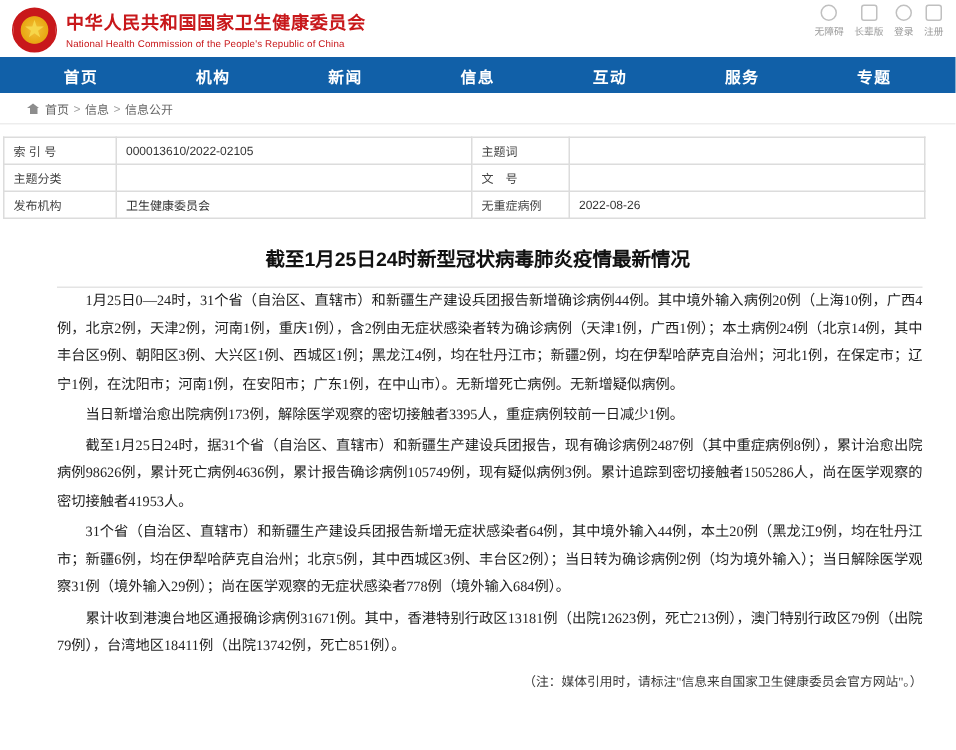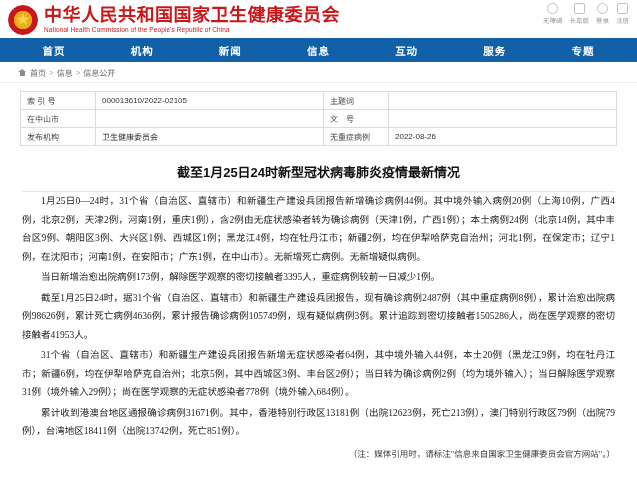--- a/index.html
+++ b/index.html
@@ -53,21 +53,21 @@
   }
   .header-titles {
     display: flex;
     flex-direction: column;
     justify-content: center;
     flex: 1 1 auto;
     min-width: 0;
   }
   .title-cn {
     color: #c8181b;
-    font-size: 18px;
+    font-size: 12px;
     font-weight: bold;
     letter-spacing: 0.5px;
     line-height: 19px;
     white-space: nowrap;
     font-family: "Liberation Serif", serif;
   }
   .title-en {
     color: #c8181b;
     font-size: 6.5px;
     line-height: 9px;
@@ -148,21 +148,21 @@
   .home-ico:after {
     content: "";
     position: absolute;
     left: 1.5px; top: 4px;
     width: 5px; height: 3.5px;
     background: #8d8d8d;
   }
   .crumb-sep { color: #9e9e9e; }
   
   .meta-wrap {
-    padding: 8px 20px 0 20px;
+    padding: 8px 20px 0 2px;
   }
   table.meta {
     width: 100%;
     border-collapse: collapse;
     font-size: 8px;
     color: #333;
     table-layout: fixed;
   }
   table.meta td {
     border: 1px solid #dcdcdc;
@@ -190,20 +190,21 @@
     font-family: "Liberation Sans", sans-serif;
   }
   .divider {
     width: 100%;
     height: 0;
     border-top: 1px solid #e4e4e4;
     margin: 10px 0 0 0;
   }
   .body-wrap {
     padding: 0 22px;
+    margin-left: 16px;
   }
   p.para {
     font-size: 9.5px;
     line-height: 18.5px;
     color: #232323;
     text-align: justify;
     text-indent: 2em;
     margin: 0 0 2px 0;
     font-family: "Liberation Serif", serif;
   }
@@ -269,21 +270,21 @@
   <div class="meta-wrap">
     <table class="meta">
       <tbody>
           <tr>
         <td class="lbl">索 引 号</td>
         <td class="val">000013610/2022-02105</td>
         <td class="lbl lbl2">主题词</td>
         <td class="val"></td>
       </tr>
       <tr>
-        <td class="lbl">在中山市</td>
+        <td class="lbl">主题分类</td>
         <td class="val"></td>
         <td class="lbl lbl2">文　号</td>
         <td class="val"></td>
       </tr>
       <tr>
         <td class="lbl">发布机构</td>
         <td class="val">卫生健康委员会</td>
         <td class="lbl lbl2">无重症病例</td>
         <td class="val">2022-08-26</td>
       </tr>

